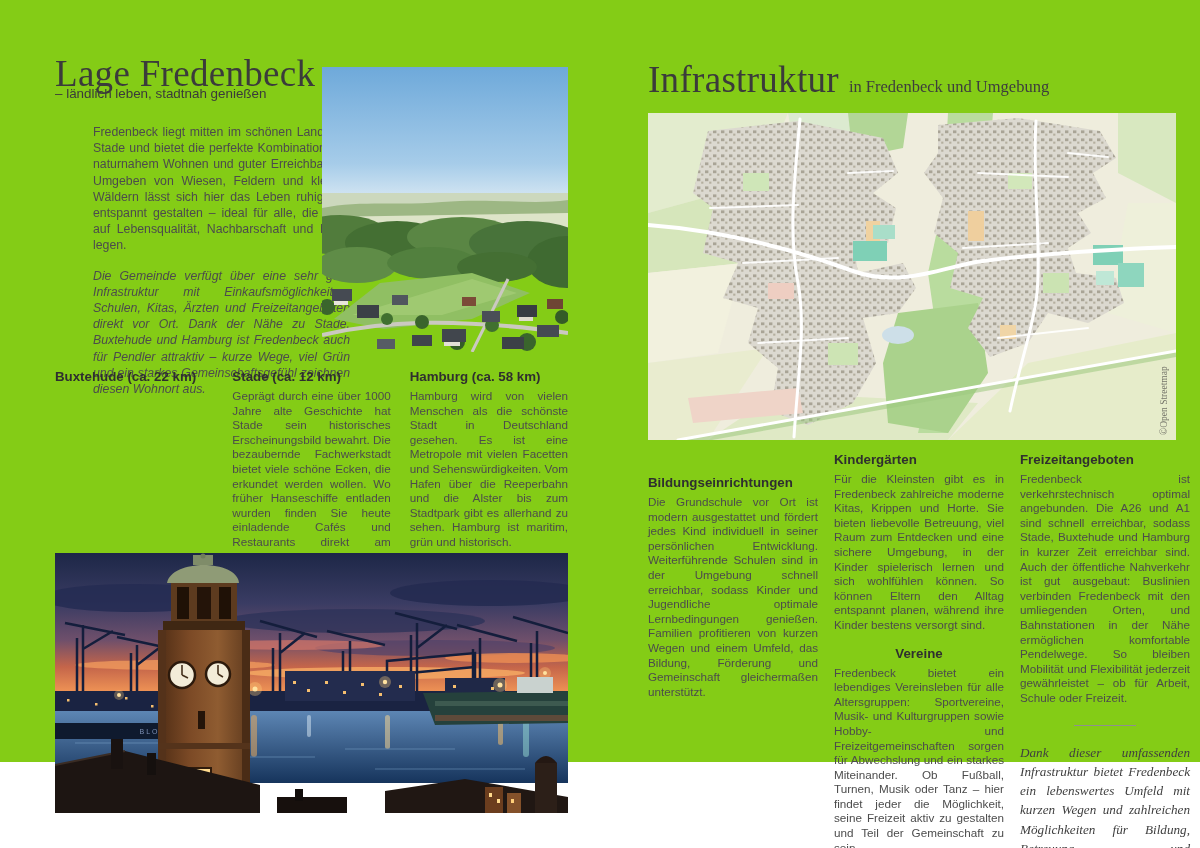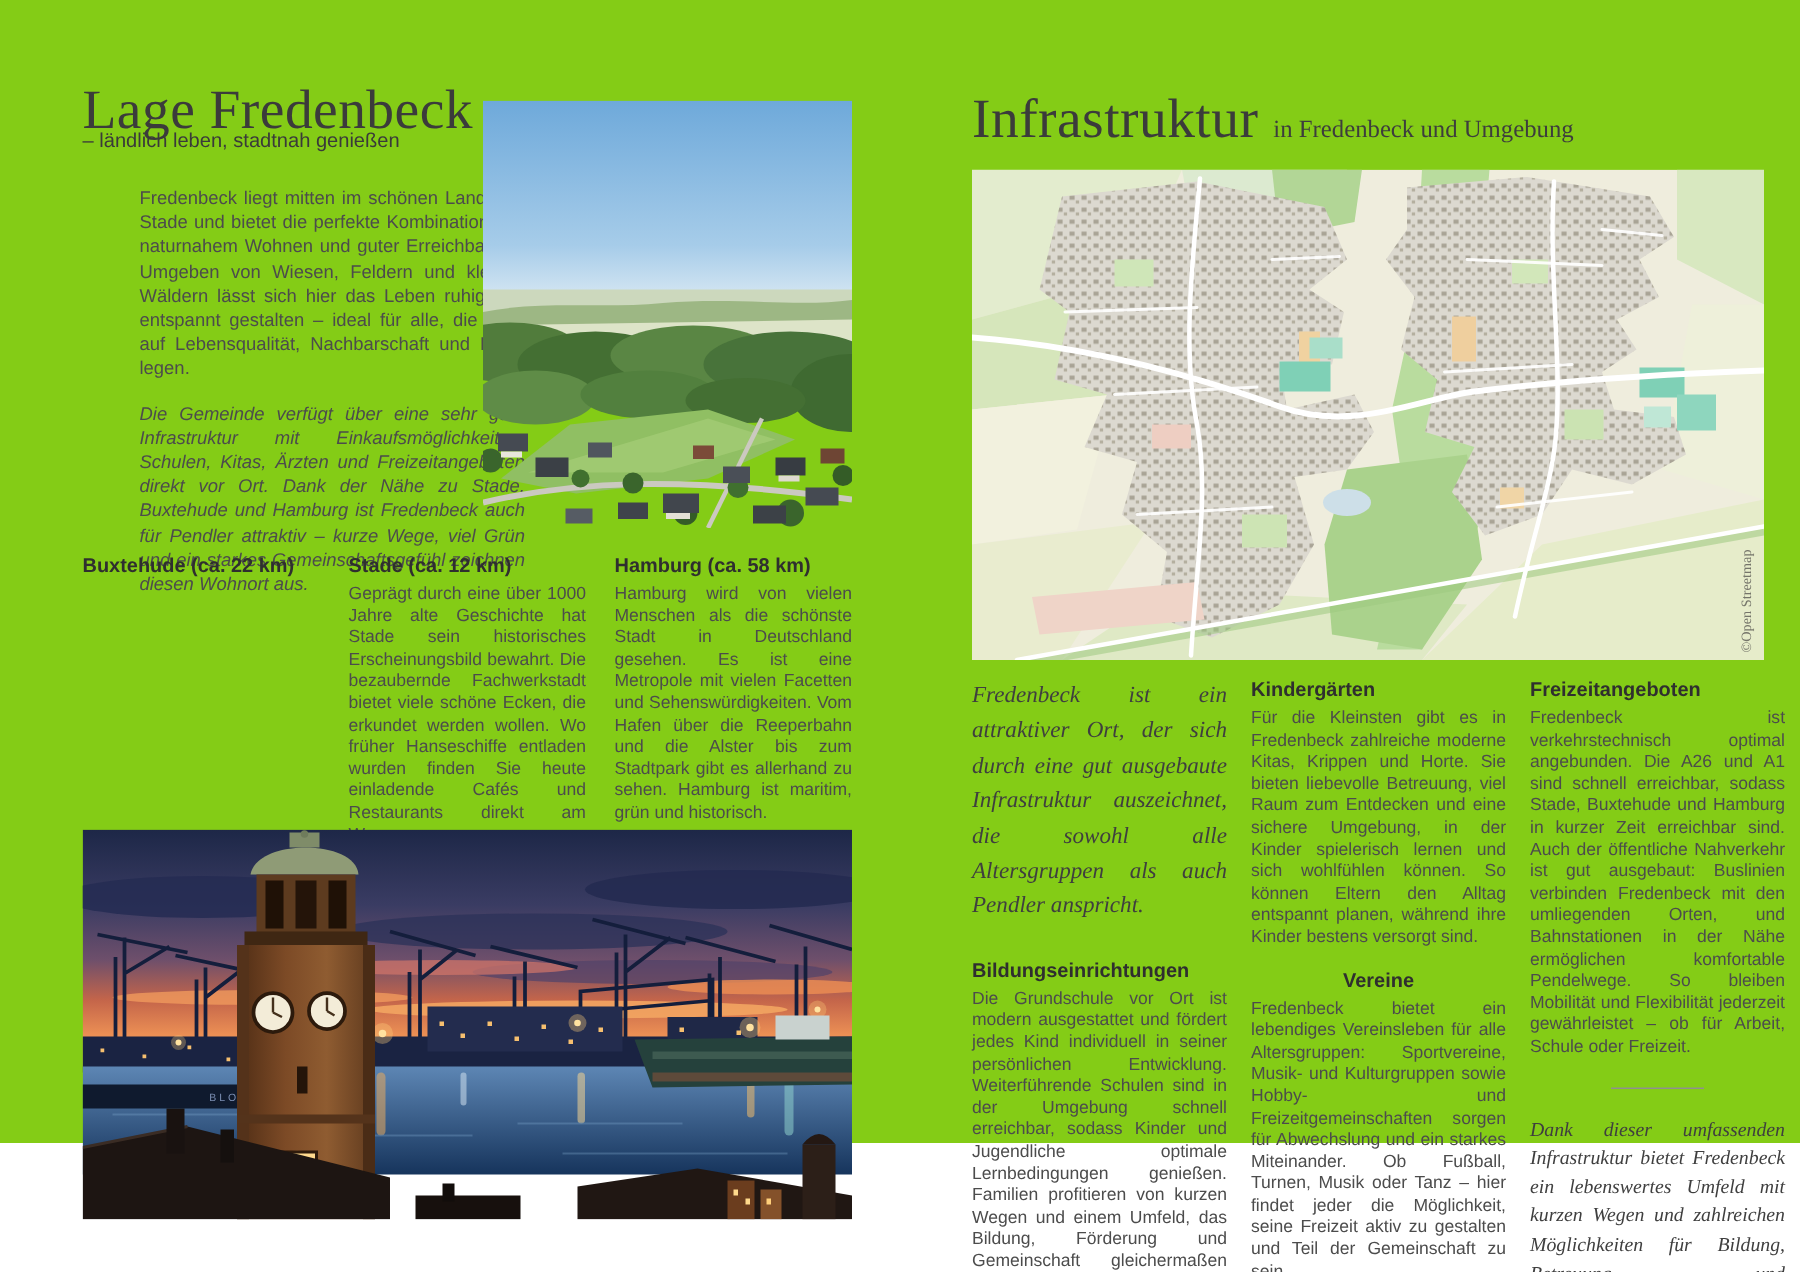--- a/index.html
+++ b/index.html
@@ -320,21 +320,20 @@
           <path d="M30,327 L528,238" stroke-width="3"></path>
           <path d="M62,95 L150,92 M95,150 L190,145 M110,230 L200,225 M330,60 L420,64 M315,135 L400,130 M350,225 L440,215 M200,60 L245,58 M420,40 L460,44" stroke-width="2" opacity="0.9"></path>
         </g>
         <text transform="rotate(-90 519 322)" x="519" y="322" font-family="Liberation Serif, serif" font-size="9.5" fill="#75756a">©Open Streetmap</text>
       </svg>
     </figure>
 
     <div class="rp-cols">
 
       <div class="rp-col">
-        <p class="lead-quote">Fredenbeck ist ein attraktiver Ort, der sich durch eine gut ausgebaute Infrastruktur auszeichnet, die sowohl alle Altersgruppen als auch Pendler anspricht.</p>
         <h3 class="h3 after-quote">Bildungseinrichtungen</h3>
         <p class="small-body">Die Grundschule vor Ort ist modern ausgestattet und fördert jedes Kind individuell in seiner persönlichen Entwicklung. Weiterführende Schulen sind in der Umgebung schnell erreichbar, sodass Kinder und Jugendliche optimale Lernbedingungen genießen. Familien profitieren von kurzen Wegen und einem Umfeld, das Bildung, Förderung und Gemeinschaft gleichermaßen unterstützt.</p>
       </div>
 
       <div class="rp-col">
         <h3 class="h3">Kindergärten</h3>
         <p class="small-body">Für die Kleinsten gibt es in Fredenbeck zahlreiche moderne Kitas, Krippen und Horte. Sie bieten liebevolle Betreuung, viel Raum zum Entdecken und eine sichere Umgebung, in der Kinder spielerisch lernen und sich wohlfühlen können. So können Eltern den Alltag entspannt planen, während ihre Kinder bestens versorgt sind.</p>
         <h3 class="h3 stacked">Vereine</h3>
         <p class="small-body">Fredenbeck bietet ein lebendiges Vereinsleben für alle Altersgruppen: Sportvereine, Musik- und Kulturgruppen sowie Hobby- und Freizeitgemeinschaften sorgen für Abwechslung und ein starkes Miteinander. Ob Fußball, Turnen, Musik oder Tanz – hier findet jeder die Möglichkeit, seine Freizeit aktiv zu gestalten und Teil der Gemeinschaft zu sein.</p>
       </div>

